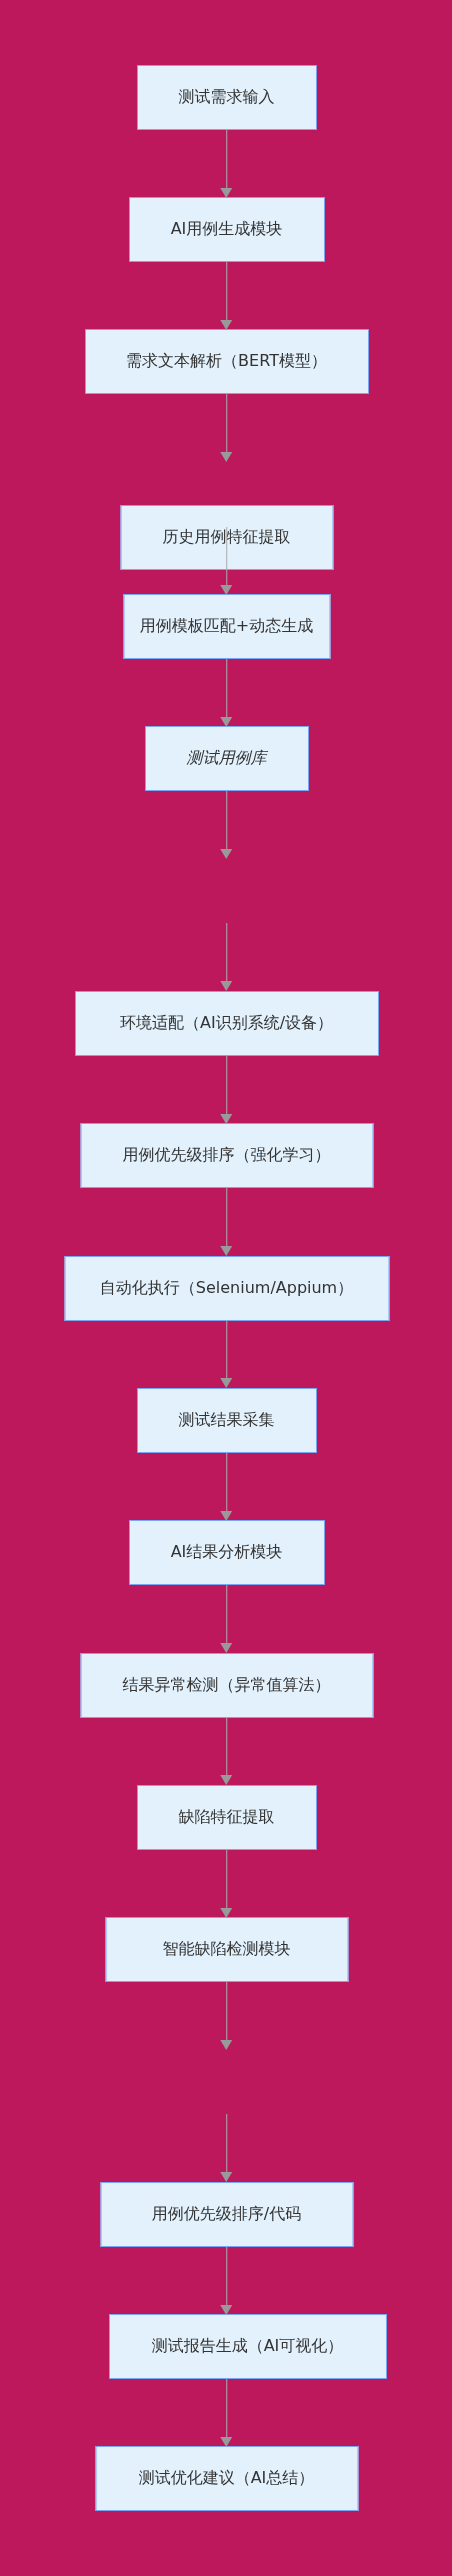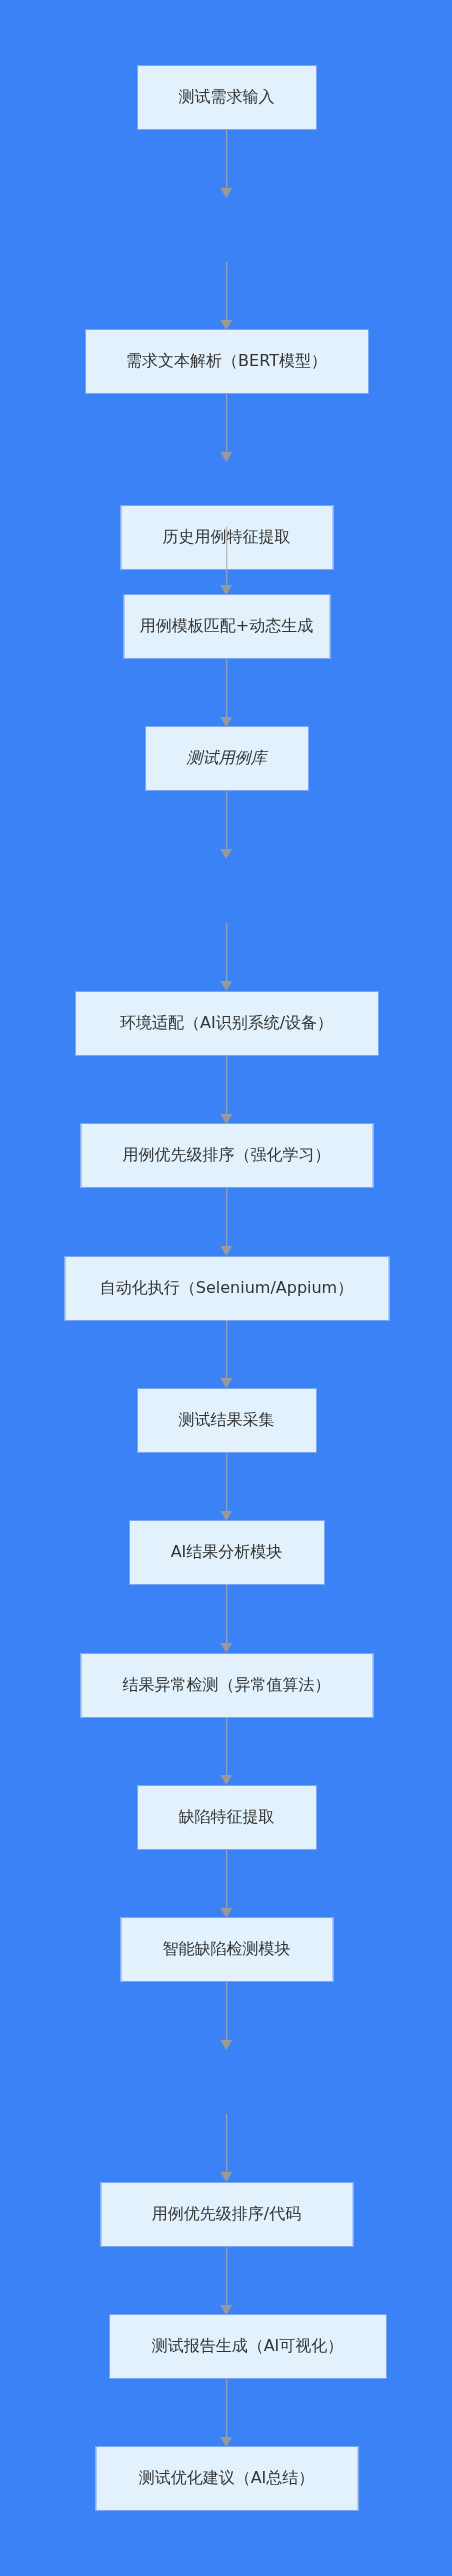--- a/index.html
+++ b/index.html
@@ -4,21 +4,21 @@
 <style>
   html, body {
     margin: 0;
     padding: 0;
     background: #ffffff;
   }
   .canvas {
     position: relative;
     width: 453px;
     height: 2576px;
-    background: #3b82f6;
+    background: #be185d;
     overflow: hidden;
     font-family: "DejaVu Sans", "Liberation Sans", sans-serif;
   }
   .node {
     position: absolute;
     left: 50%;
     transform: translateX(-50%);
     height: 65px;
     box-sizing: border-box;
     background: #e2f1fc;
@@ -53,32 +53,33 @@
     border-right: 6px solid transparent;
     border-top: 10px solid #999999;
   }
 </style>
 </head>
 <body>
 
 <div class="canvas">
 
   <div class="node" style="top:65px;   width:180px;">测试需求输入</div>
+  <div class="node" style="top:197px;  width:196px;">AI用例生成模块</div>
   <div class="node" style="top:329px;  width:284px;">需求文本解析（BERT模型）</div>
   <div class="node" style="top:457px;  width:213px;margin-top:48px;">历史用例特征提取</div>
   <div class="node" style="top:594px;  width:207px;text-align:center;">用例模板匹配+动态生成</div>
   <div class="node" style="top:726px; width:164px;font-style:italic;">测试用例库</div>
   <div class="node" style="top:991px; width:304px;">环境适配（AI识别系统/设备）</div>
   <div class="node" style="top:1123px; width:293px;">用例优先级排序（强化学习）</div>
   <div class="node" style="top:1256px; width:325px;">自动化执行（Selenium/Appium）</div>
   <div class="node" style="top:1388px; width:180px;">测试结果采集</div>
   <div class="node" style="top:1520px; width:196px;">AI结果分析模块</div>
   <div class="node" style="top:1653px; width:293px;">结果异常检测（异常值算法）</div>
   <div class="node" style="top:1785px; width:180px;">缺陷特征提取</div>
-  <div class="node" style="top:1917px; width:213px;">智能缺陷检测模块</div>
+  <div class="node" style="top:1917px; width:243px;">智能缺陷检测模块</div>
   <div class="node" style="top:2182px; width:253px;">用例优先级排序/代码</div>
   <div class="node" style="top:2314px; width:278px;margin-left:21px;">测试报告生成（AI可视化）</div>
   <div class="node" style="top:2446px; width:263px;">测试优化建议（AI总结）</div>
 
   <div class="connector" style="top:130px;">
       <div class="connector-line"></div>
       <div class="arrow-head"></div>
     </div>
   <div class="connector" style="top:262px;">
       <div class="connector-line"></div>

